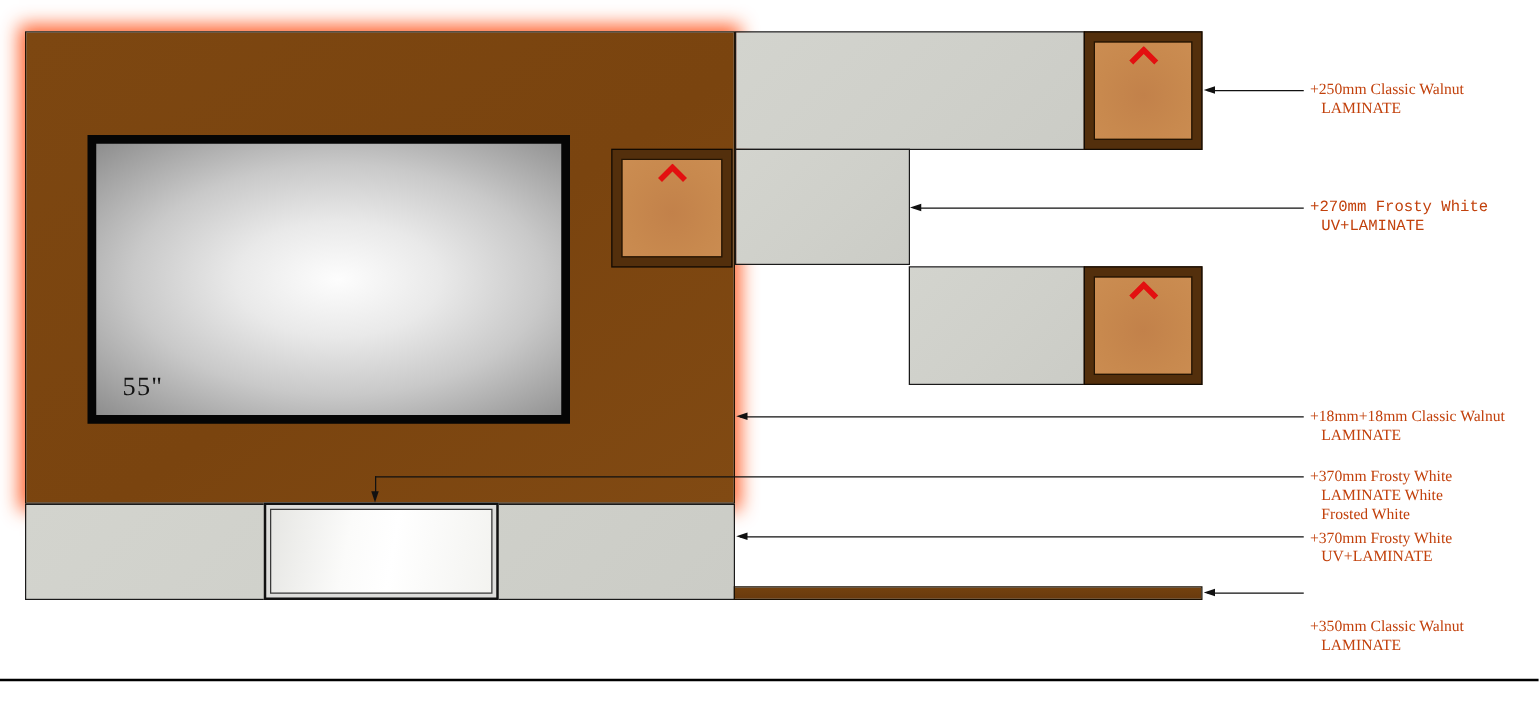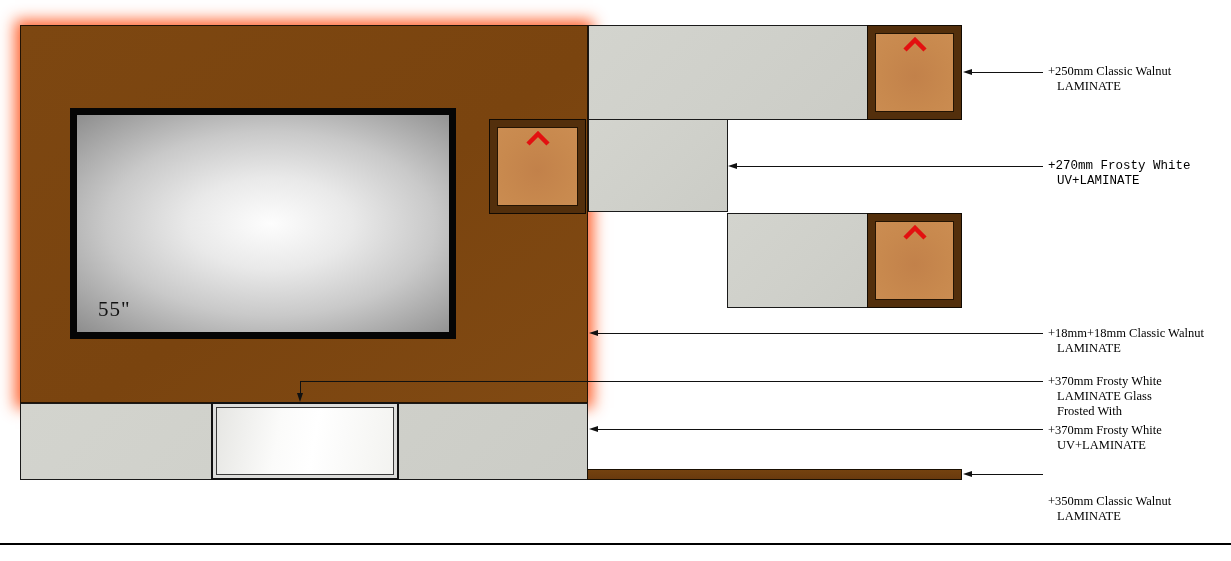--- a/index.html
+++ b/index.html
@@ -123,21 +123,21 @@
     border-right: 3px solid transparent;
     border-top: 9px solid #111;
     z-index: 9;
   }
   
   .callout {
     position: absolute;
     left: 1048px;
     font-size: 12.5px;
     line-height: 15px;
-    color: #000000;
+    color: #c2410c;
     white-space: nowrap;
     z-index: 9;
   }
   .callout .l2 { padding-left: 9px; display: block; }
   .callout .l1 { display: block; }
   
   .footer-rule {
     position: absolute;
     left: 0; top: 543px;
     width: 1231px; height: 0;
@@ -221,22 +221,22 @@
     <span class="l2">UV+LAMINATE</span>
   </div>
 
   <div class="callout" style="top:326px;">
     <span class="l1">+18mm+18mm Classic Walnut</span>
     <span class="l2">LAMINATE</span>
   </div>
 
   <div class="callout" style="top:374px;">
     <span class="l1">+370mm Frosty White</span>
-    <span class="l2">LAMINATE Glass</span>
-    <span class="l2">Frosted With</span>
+    <span class="l2">LAMINATE White</span>
+    <span class="l2">Frosted White</span>
   </div>
 
   <div class="callout" style="top:423px;">
     <span class="l1">+370mm Frosty White</span>
     <span class="l2">UV+LAMINATE</span>
   </div>
 
   <div class="callout" style="top:494px;">
     <span class="l1">+350mm Classic Walnut</span>
     <span class="l2">LAMINATE</span>

